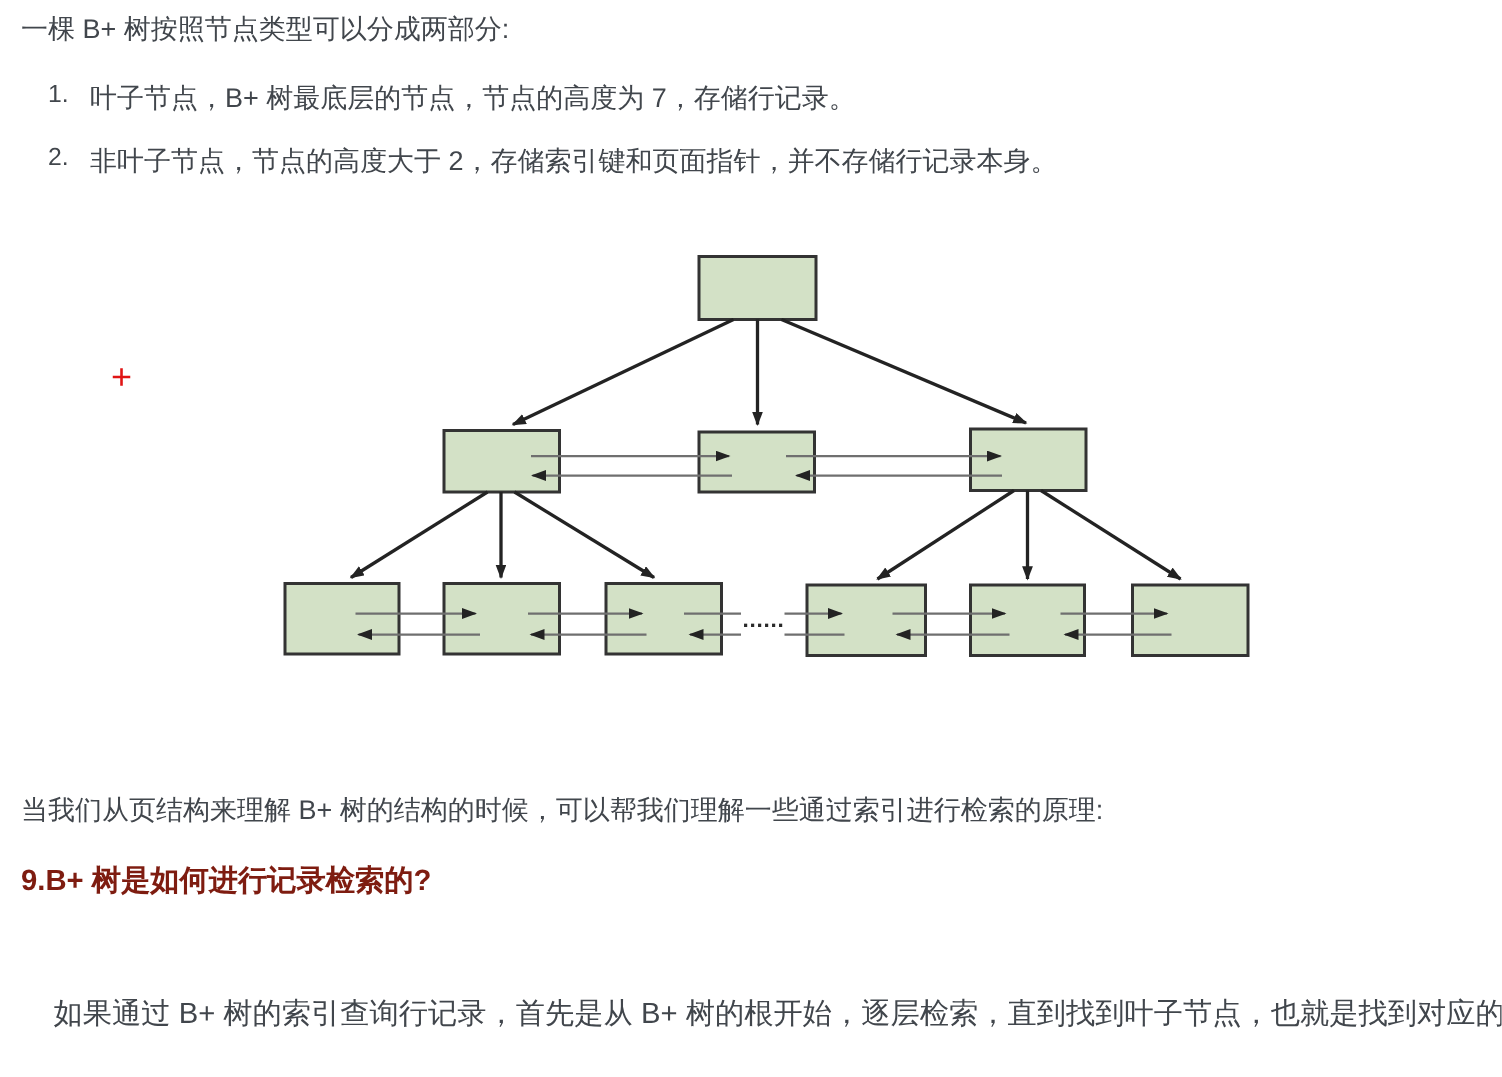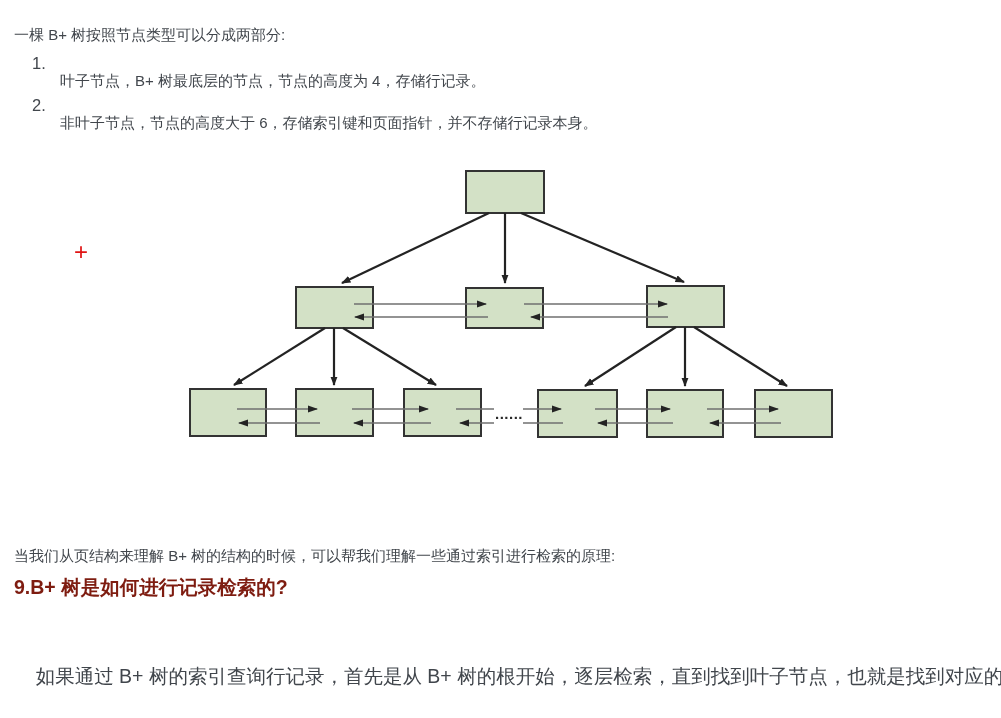--- a/index.html
+++ b/index.html
@@ -18,21 +18,21 @@
   html,body{margin:0;padding:0;}
   body{
     position:relative;
     width:1001px;height:718px;
     overflow:hidden;
     background:var(--page-bg);
     font-family:"Liberation Sans","DejaVu Sans",sans-serif;
     color:var(--text);
   }
   .abs{position:absolute;}
-  .cjk{font-size:15px;line-height:27px;white-space:pre;color:var(--text);margin-top:15px;}
+  .cjk{font-size:18px;line-height:27px;white-space:pre;color:var(--text);}
   .intro{left:14px;top:6px;}
   .list-row{left:0;white-space:pre;}
   .list-row .num{position:absolute;left:32px;top:2px;font-size:16.5px;color:var(--text);}
   .list-row .txt{position:absolute;left:60px;top:0;white-space:pre;}
   .list-row-1{top:52px;}
   .list-row-2{top:94px;}
   .diagram-svg{left:0;top:160px;}
   .plus-mark{
     left:74px;top:240px;
     font-size:24px;line-height:24px;font-weight:400;
@@ -55,25 +55,25 @@
   svg .tree-edge{stroke:var(--tree-arrow);stroke-width:2.2px;fill:none;}
   svg .sib-link{stroke:var(--link-line);stroke-width:1.5px;fill:none;}
 </style>
 </head>
 <body>
 
 <div class="abs cjk intro">一棵 B+ 树按照节点类型可以分成两部分:</div>
 
 <div class="abs list-row list-row-1">
   <span class="num">1.</span>
-  <span class="txt cjk">叶子节点，B+ 树最底层的节点，节点的高度为 4，存储行记录。</span>
+  <span class="txt cjk">叶子节点，B+ 树最底层的节点，节点的高度为 7，存储行记录。</span>
 </div>
 <div class="abs list-row list-row-2">
   <span class="num">2.</span>
-  <span class="txt cjk">非叶子节点，节点的高度大于 6，存储索引键和页面指针，并不存储行记录本身。</span>
+  <span class="txt cjk">非叶子节点，节点的高度大于 2，存储索引键和页面指针，并不存储行记录本身。</span>
 </div>
 
 <div class="abs plus-mark">+</div>
 
 <svg class="abs diagram-svg" width="1001" height="290" viewBox="0 0 1001 290">
   <defs>
     <marker id="mTree" markerWidth="10" markerHeight="8" refX="8.5" refY="3.6" orient="auto" markerUnits="userSpaceOnUse">
       <path d="M0,0 L9.5,3.6 L0,7.2 z" style="fill:var(--tree-arrow)"></path>
     </marker>
     <marker id="mLink" markerWidth="11" markerHeight="8" refX="9" refY="3.6" orient="auto" markerUnits="userSpaceOnUse">

